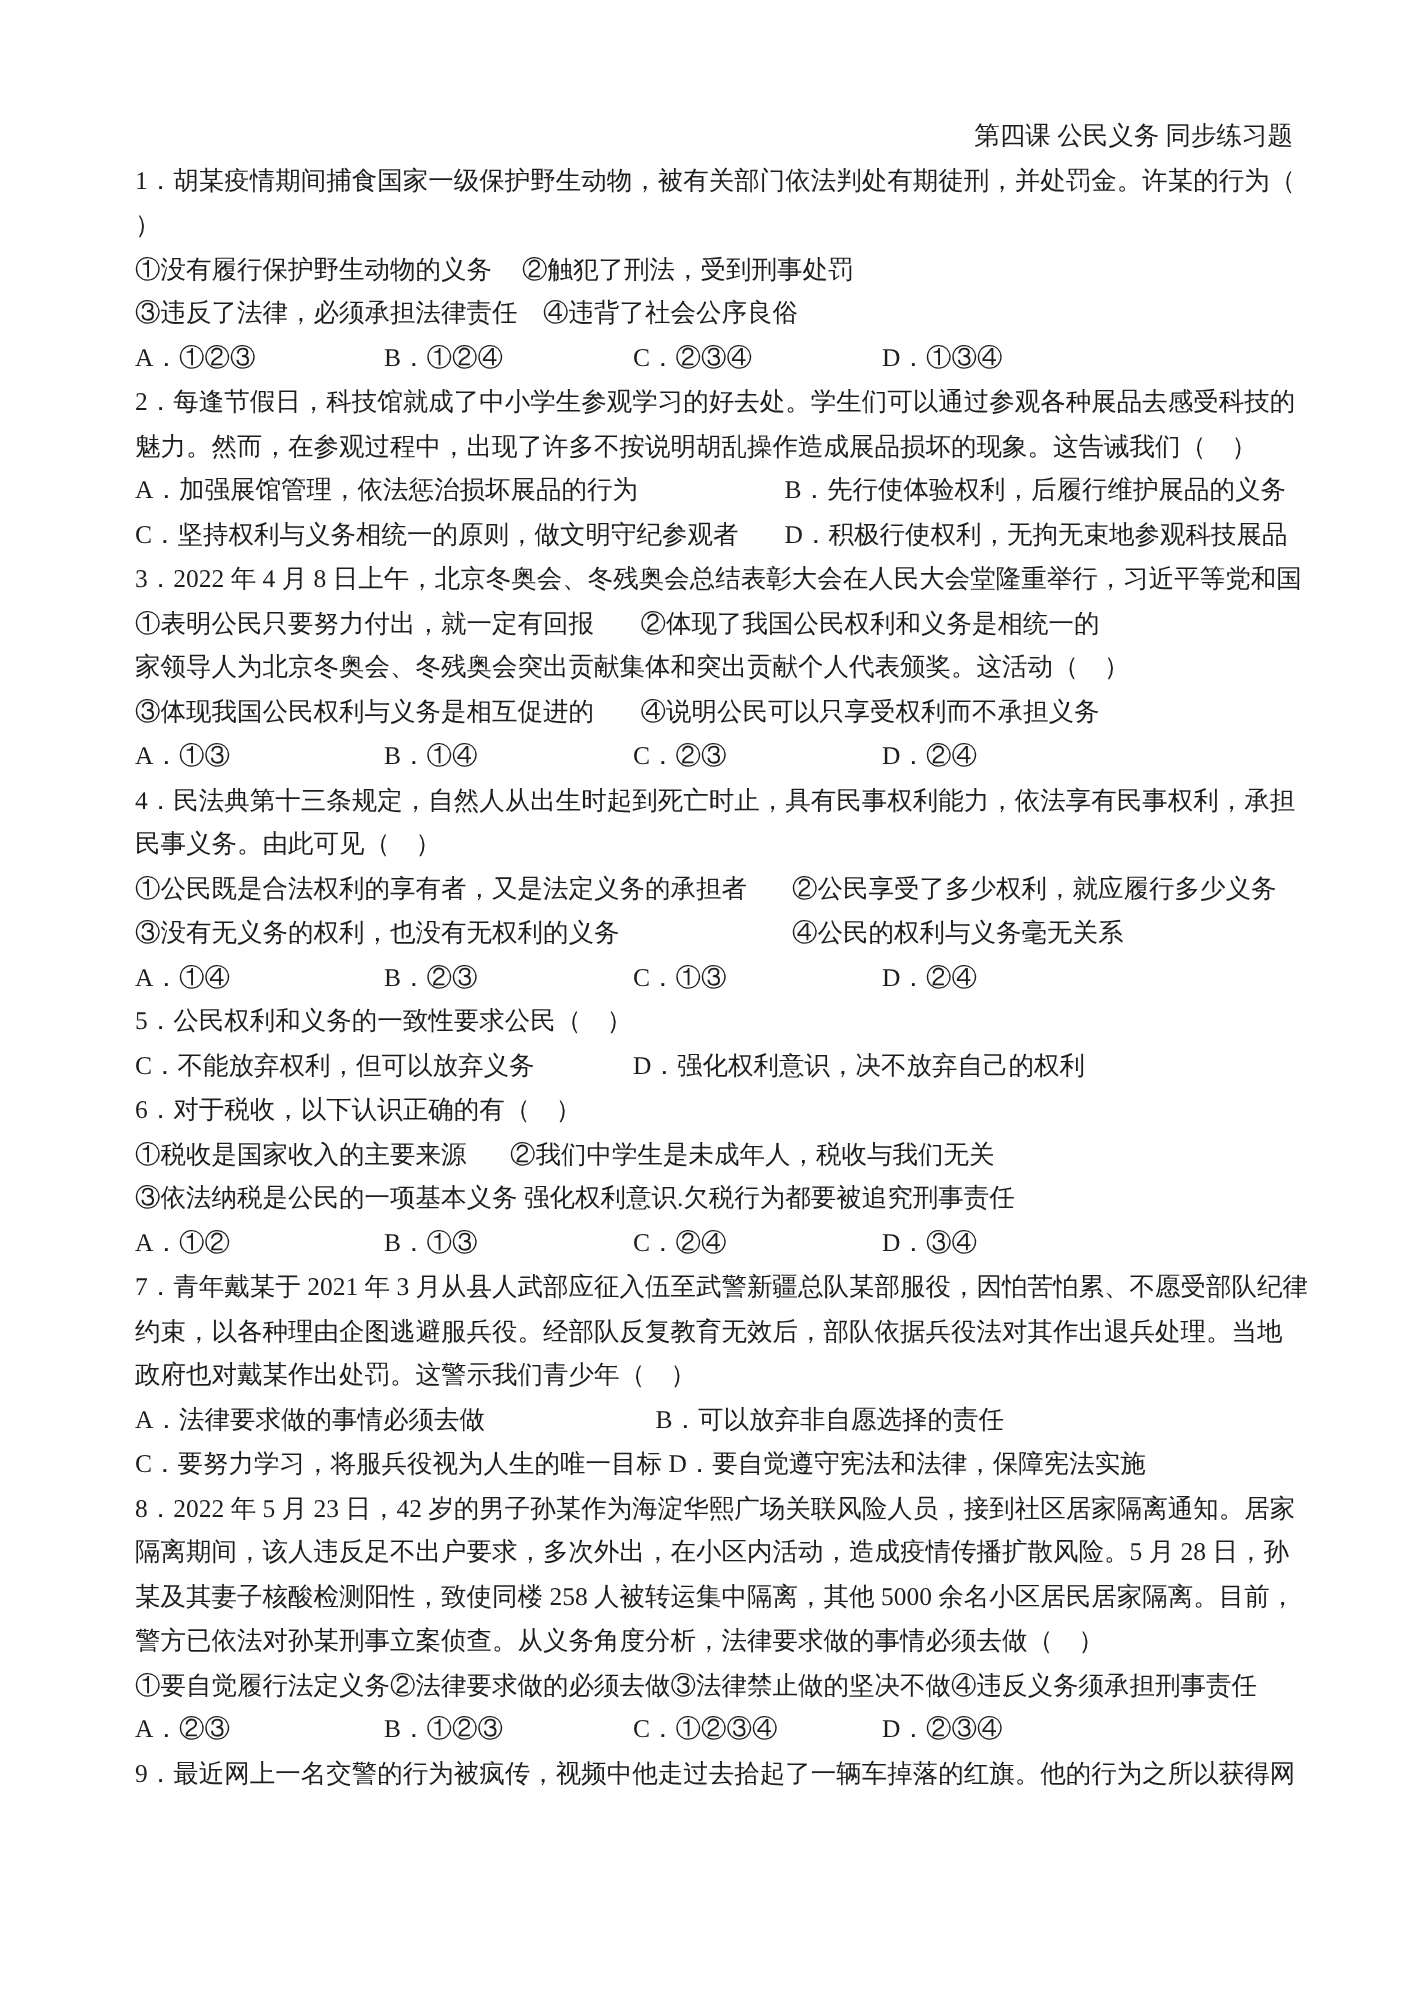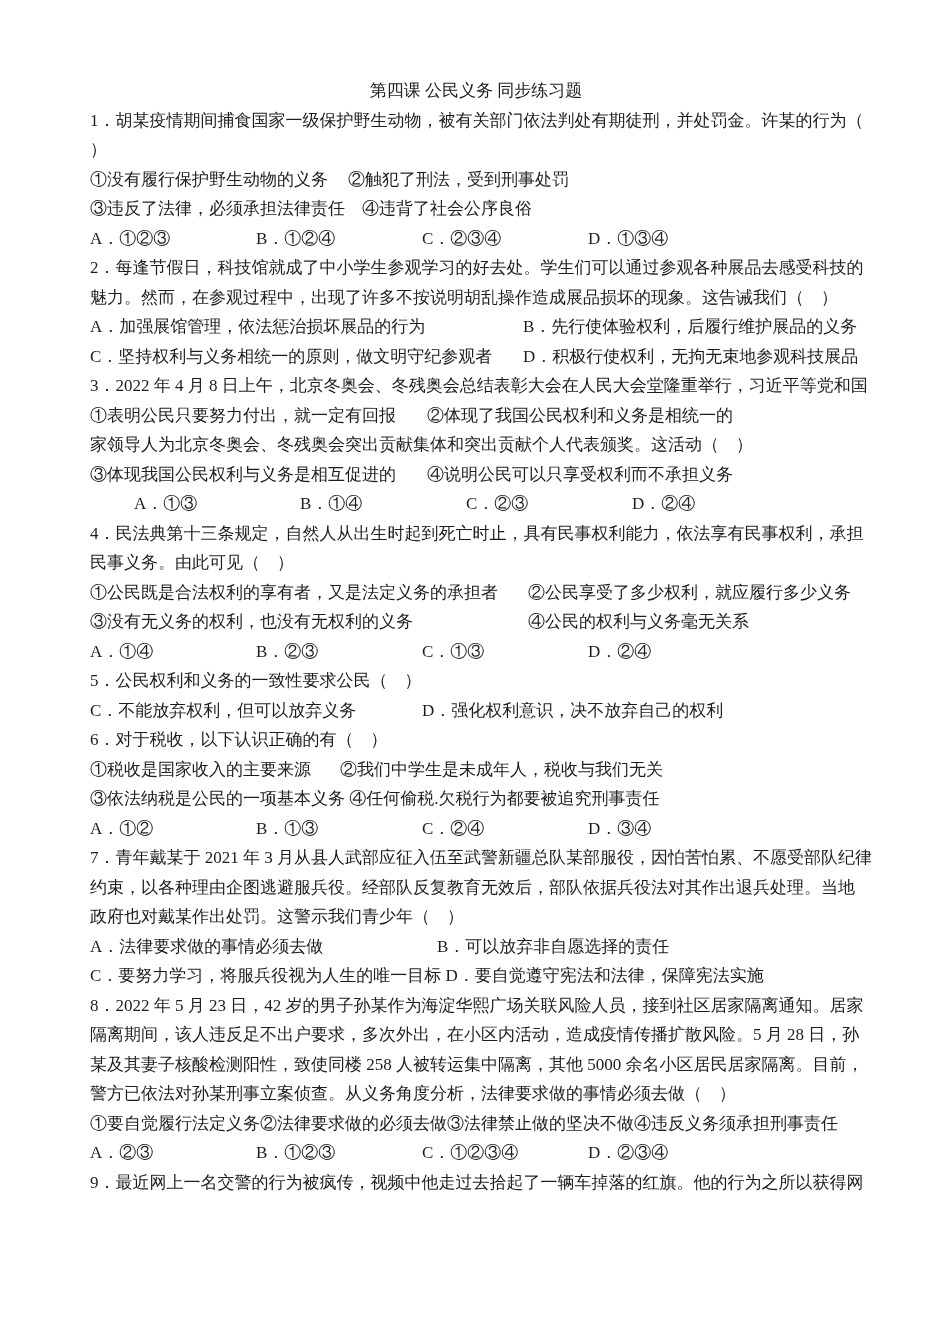--- a/index.html
+++ b/index.html
@@ -16,21 +16,21 @@
   .page {
     box-sizing: border-box;
     width: 950px;
     height: 1344px;
     padding: 76px 88px 0 90px;
   }
   .line {
     white-space: pre;
     height: 29.5px;
   }
-  .line.center { text-align: center; }
+  .line.center { text-align: right; }
   .seg {
     display: inline-block;
     white-space: pre;
     vertical-align: top;
   }
 </style>
 </head>
 <body style="background: rgb(255, 255, 255); color: rgb(29, 29, 29);">
 
 <div class="page">
@@ -42,31 +42,31 @@
       <div class="line"><span class="seg">③违反了法律，必须承担法律责任　④违背了社会公序良俗</span></div>
       <div class="line"><span class="seg" style="min-width: 166px;">A．①②③</span><span class="seg" style="min-width: 166px;">B．①②④</span><span class="seg" style="min-width: 166px;">C．②③④</span><span class="seg">D．①③④</span></div>
       <div class="line"><span class="seg">2．每逢节假日，科技馆就成了中小学生参观学习的好去处。学生们可以通过参观各种展品去感受科技的</span></div>
       <div class="line"><span class="seg">魅力。然而，在参观过程中，出现了许多不按说明胡乱操作造成展品损坏的现象。这告诫我们（　）</span></div>
       <div class="line"><span class="seg" style="min-width: 433px;">A．加强展馆管理，依法惩治损坏展品的行为</span><span class="seg">B．先行使体验权利，后履行维护展品的义务</span></div>
       <div class="line"><span class="seg" style="min-width: 433px;">C．坚持权利与义务相统一的原则，做文明守纪参观者</span><span class="seg">D．积极行使权利，无拘无束地参观科技展品</span></div>
       <div class="line"><span class="seg">3．2022 年 4 月 8 日上午，北京冬奥会、冬残奥会总结表彰大会在人民大会堂隆重举行，习近平等党和国</span></div>
       <div class="line"><span class="seg" style="min-width: 337px;">①表明公民只要努力付出，就一定有回报</span><span class="seg">②体现了我国公民权利和义务是相统一的</span></div>
       <div class="line"><span class="seg">家领导人为北京冬奥会、冬残奥会突出贡献集体和突出贡献个人代表颁奖。这活动（　）</span></div>
       <div class="line"><span class="seg" style="min-width: 337px;">③体现我国公民权利与义务是相互促进的</span><span class="seg">④说明公民可以只享受权利而不承担义务</span></div>
-      <div class="line"><span class="seg" style="min-width: 166px; margin-left: 44px;">A．①③</span><span class="seg" style="min-width: 166px;">B．①④</span><span class="seg" style="min-width: 166px;">C．②③</span><span class="seg">D．②④</span></div>
+      <div class="line"><span class="seg" style="min-width: 166px;">A．①③</span><span class="seg" style="min-width: 166px;">B．①④</span><span class="seg" style="min-width: 166px;">C．②③</span><span class="seg">D．②④</span></div>
       <div class="line"><span class="seg">4．民法典第十三条规定，自然人从出生时起到死亡时止，具有民事权利能力，依法享有民事权利，承担</span></div>
       <div class="line"><span class="seg">民事义务。由此可见（　）</span></div>
       <div class="line"><span class="seg" style="min-width: 438px;">①公民既是合法权利的享有者，又是法定义务的承担者</span><span class="seg">②公民享受了多少权利，就应履行多少义务</span></div>
       <div class="line"><span class="seg" style="min-width: 438px;">③没有无义务的权利，也没有无权利的义务</span><span class="seg">④公民的权利与义务毫无关系</span></div>
       <div class="line"><span class="seg" style="min-width: 166px;">A．①④</span><span class="seg" style="min-width: 166px;">B．②③</span><span class="seg" style="min-width: 166px;">C．①③</span><span class="seg">D．②④</span></div>
       <div class="line"><span class="seg">5．公民权利和义务的一致性要求公民（　）</span></div>
       <div class="line"><span class="seg" style="min-width: 332px;">C．不能放弃权利，但可以放弃义务</span><span class="seg">D．强化权利意识，决不放弃自己的权利</span></div>
       <div class="line"><span class="seg">6．对于税收，以下认识正确的有（　）</span></div>
       <div class="line"><span class="seg" style="min-width: 250px;">①税收是国家收入的主要来源</span><span class="seg">②我们中学生是未成年人，税收与我们无关</span></div>
-      <div class="line"><span class="seg">③依法纳税是公民的一项基本义务 ④任何偷税.欠税行为都要被追究刑事责任</span></div>
+      <div class="line"><span class="seg">③依法纳税是公民的一项基本义务 强化权利意识.欠税行为都要被追究刑事责任</span></div>
       <div class="line"><span class="seg" style="min-width: 166px;">A．①②</span><span class="seg" style="min-width: 166px;">B．①③</span><span class="seg" style="min-width: 166px;">C．②④</span><span class="seg">D．③④</span></div>
       <div class="line"><span class="seg">7．青年戴某于 2021 年 3 月从县人武部应征入伍至武警新疆总队某部服役，因怕苦怕累、不愿受部队纪律</span></div>
       <div class="line"><span class="seg">约束，以各种理由企图逃避服兵役。经部队反复教育无效后，部队依据兵役法对其作出退兵处理。当地</span></div>
       <div class="line"><span class="seg">政府也对戴某作出处罚。这警示我们青少年（　）</span></div>
       <div class="line"><span class="seg" style="min-width: 347px;">A．法律要求做的事情必须去做</span><span class="seg">B．可以放弃非自愿选择的责任</span></div>
       <div class="line"><span class="seg">C．要努力学习，将服兵役视为人生的唯一目标 D．要自觉遵守宪法和法律，保障宪法实施</span></div>
       <div class="line"><span class="seg">8．2022 年 5 月 23 日，42 岁的男子孙某作为海淀华熙广场关联风险人员，接到社区居家隔离通知。居家</span></div>
       <div class="line"><span class="seg">隔离期间，该人违反足不出户要求，多次外出，在小区内活动，造成疫情传播扩散风险。5 月 28 日，孙</span></div>
       <div class="line"><span class="seg">某及其妻子核酸检测阳性，致使同楼 258 人被转运集中隔离，其他 5000 余名小区居民居家隔离。目前，</span></div>
       <div class="line"><span class="seg">警方已依法对孙某刑事立案侦查。从义务角度分析，法律要求做的事情必须去做（　）</span></div>

